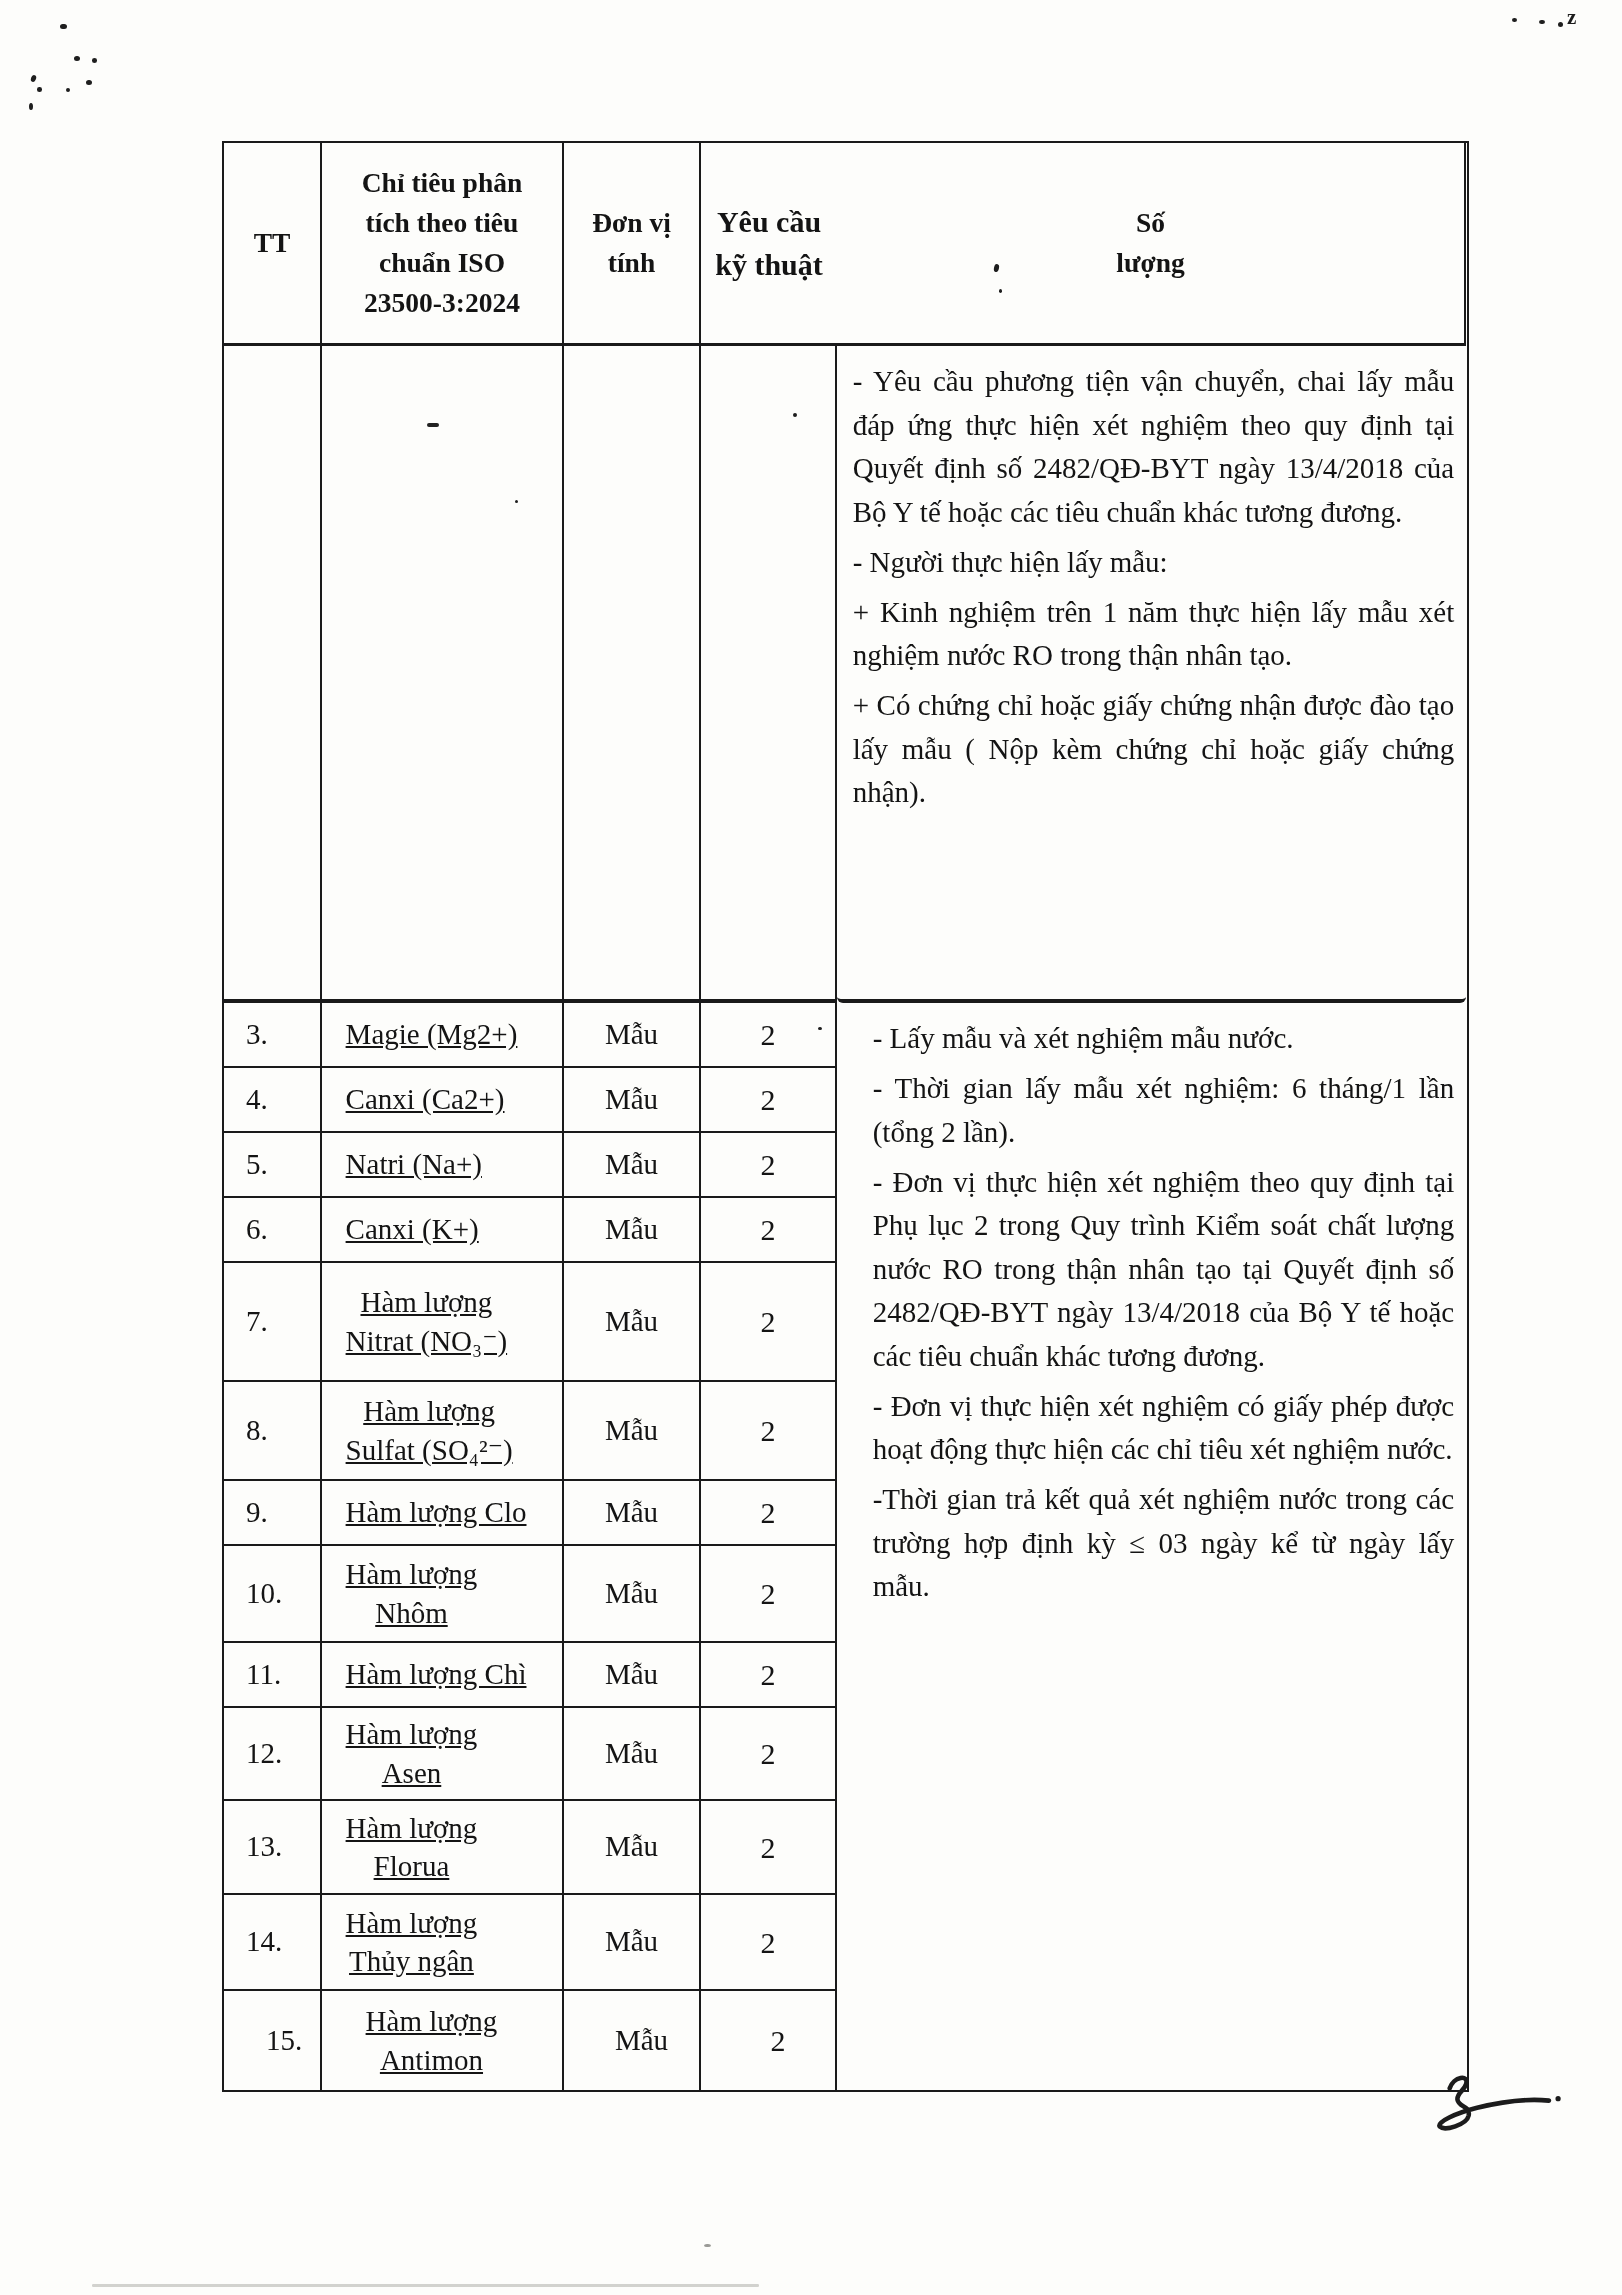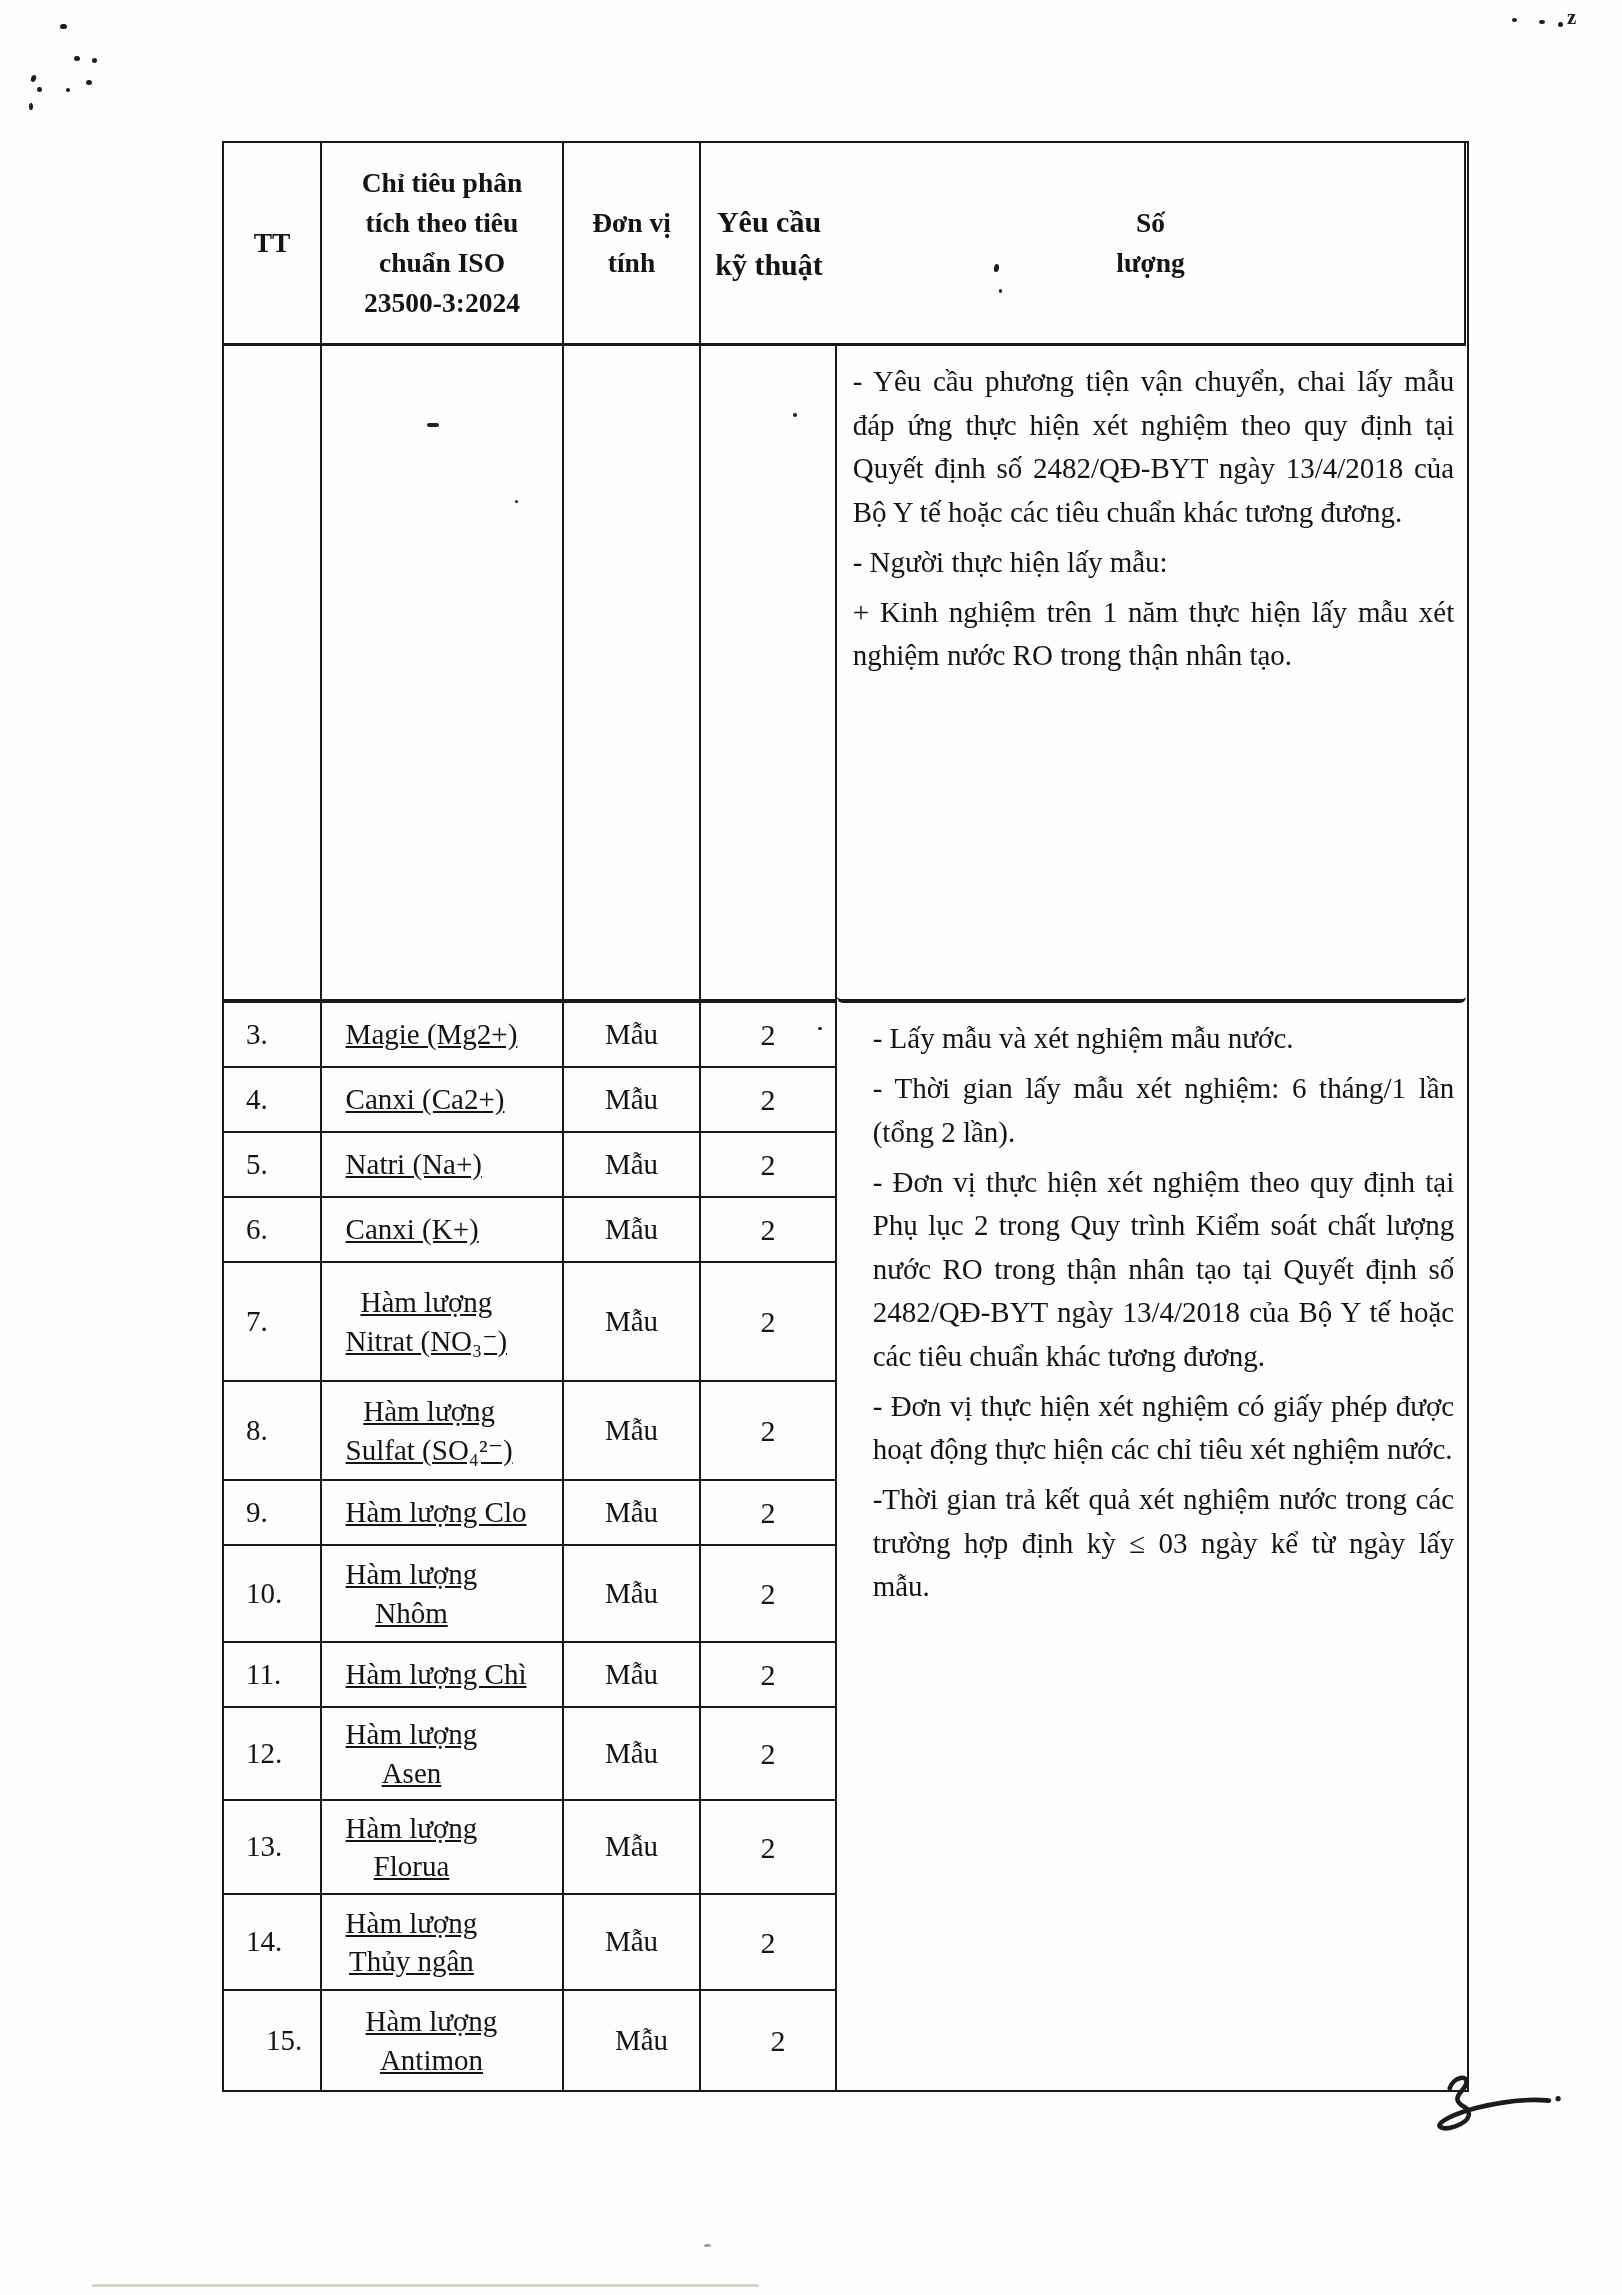--- a/index.html
+++ b/index.html
@@ -92,20 +92,21 @@
     <div class="c intro-cell"></div>
     <div class="c intro-cell intro-col2">
       <span class="intro-dash"></span>
     </div>
     <div class="c intro-cell"></div>
     <div class="c intro-cell"></div>
     <div class="c intro-cell tech-cell last-col">
       <p>- Yêu cầu phương tiện vận chuyển, chai lấy mẫu đáp ứng thực hiện xét nghiệm theo quy định tại Quyết định số 2482/QĐ-BYT ngày 13/4/2018 của Bộ Y tế hoặc các tiêu chuẩn khác tương đương.</p>
       <p>- Người thực hiện lấy mẫu:</p>
       <p>+ Kinh nghiệm trên 1 năm thực hiện lấy mẫu xét nghiệm nước RO trong thận nhân tạo.</p>
+      <p>+ Có chứng chỉ hoặc giấy chứng nhận được đào tạo lấy mẫu ( Nộp kèm chứng chỉ hoặc giấy chứng nhận).</p>
     </div>
 
     <div class="c tech-cell merged-tech last-col last-row">
       <p>- Lấy mẫu và xét nghiệm mẫu nước.</p>
       <p>- Thời gian lấy mẫu xét nghiệm: 6 tháng/1 lần (tổng 2 lần).</p>
       <p>- Đơn vị thực hiện xét nghiệm theo quy định tại Phụ lục 2 trong Quy trình Kiểm soát chất lượng nước RO trong thận nhân tạo tại Quyết định số 2482/QĐ-BYT ngày 13/4/2018 của Bộ Y tế hoặc các tiêu chuẩn khác tương đương.</p>
       <p>- Đơn vị thực hiện xét nghiệm có giấy phép được hoạt động thực hiện các chỉ tiêu xét nghiệm nước.</p>
       <p>-Thời gian trả kết quả xét nghiệm nước trong các trường hợp định kỳ ≤ 03 ngày kể từ ngày lấy mẫu.</p>
     </div>
 

